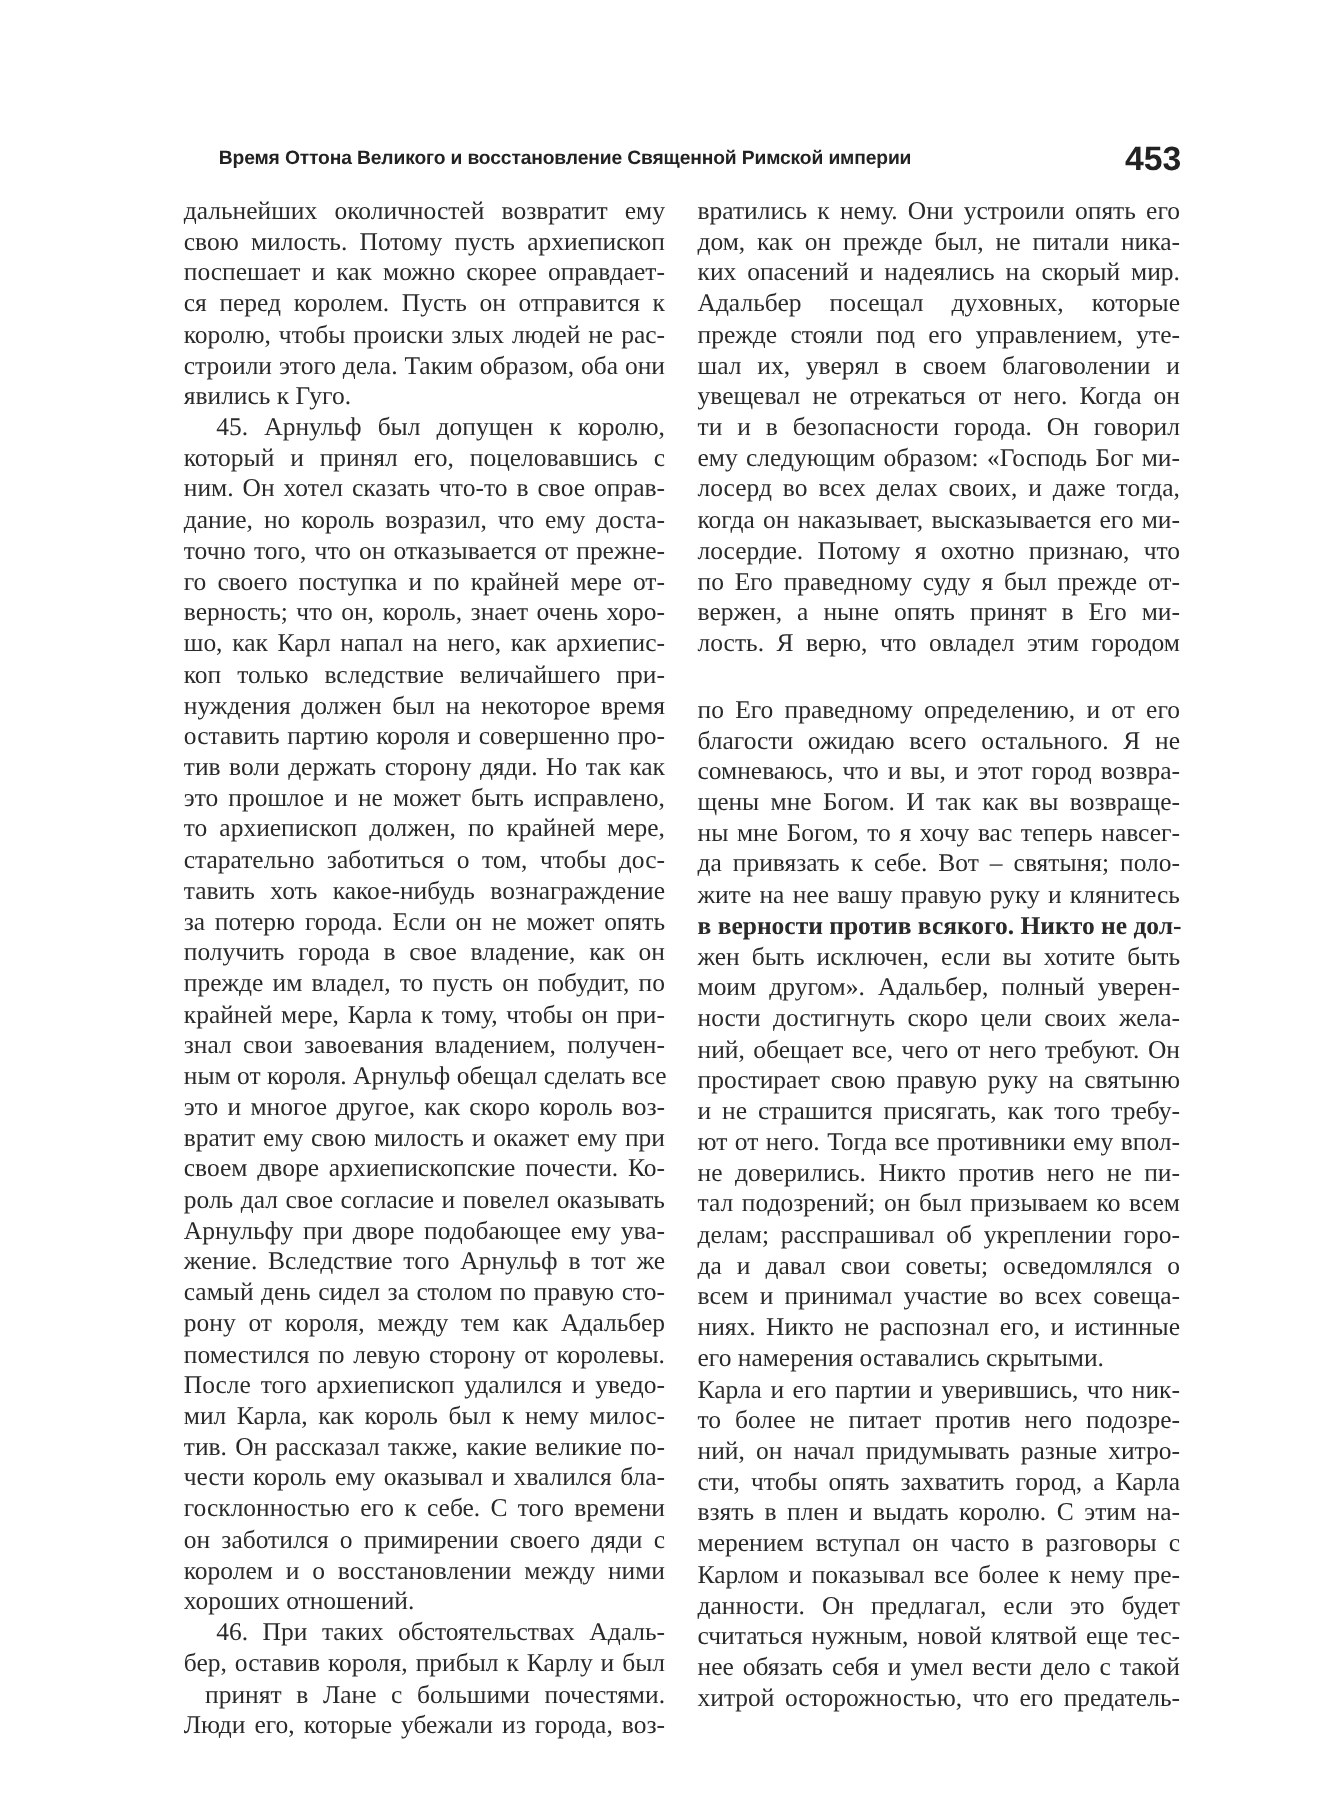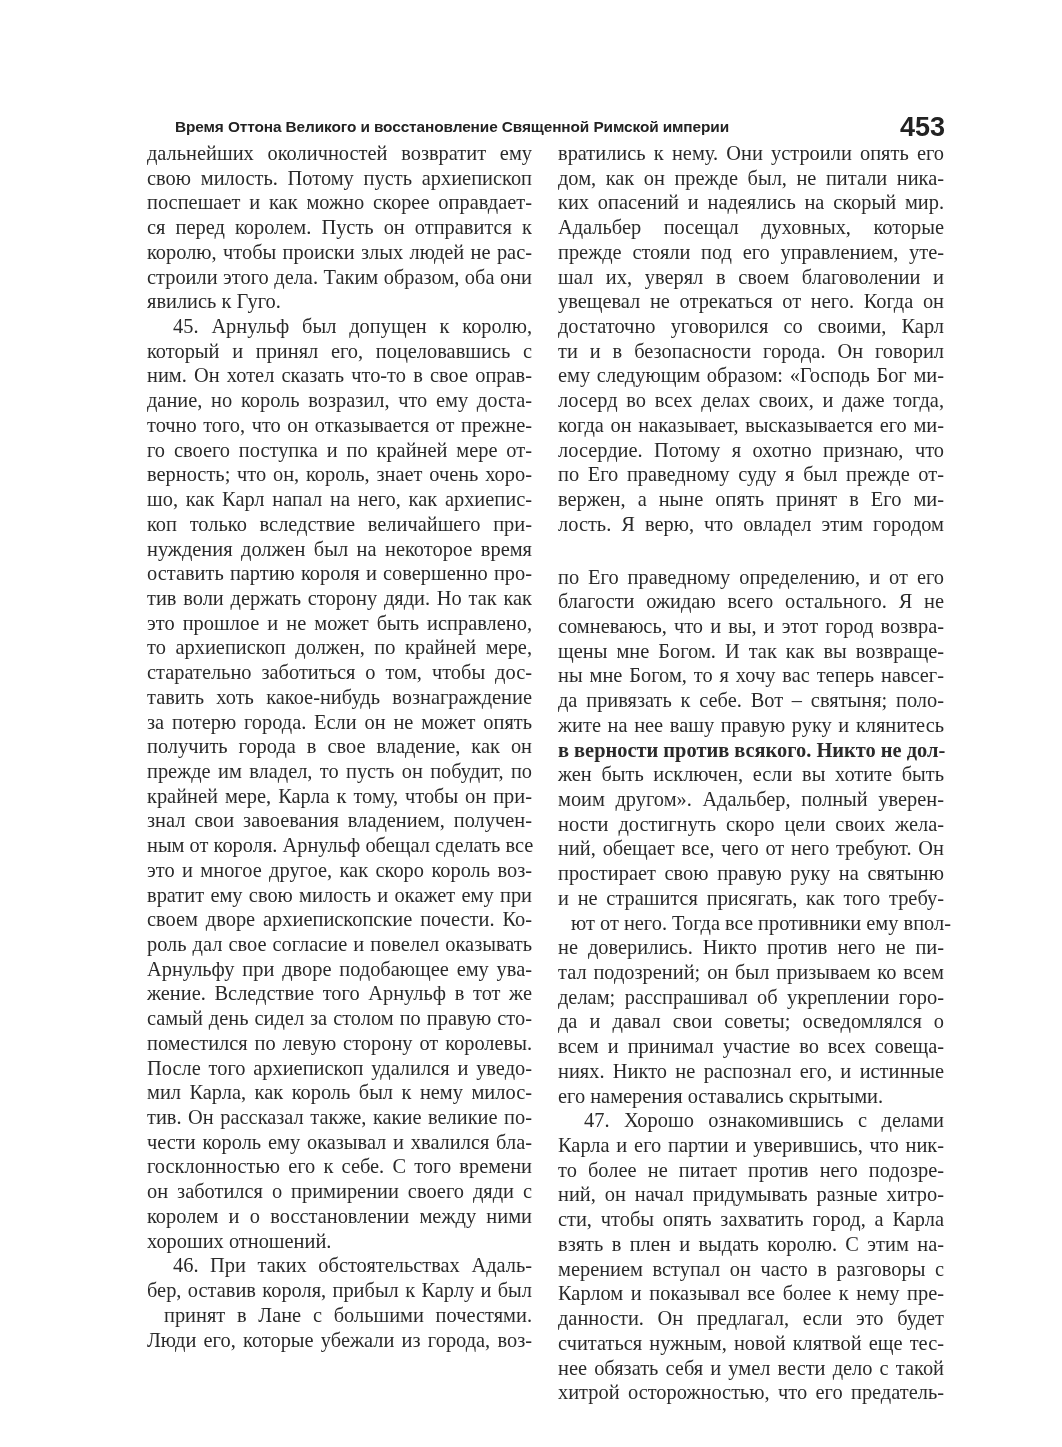--- a/index.html
+++ b/index.html
@@ -11,21 +11,21 @@
     position: absolute; left: 0; top: 6px;
     font-family: "Liberation Sans", sans-serif; font-weight: bold;
     font-size: 15.4px; color: #222; letter-spacing: -0.1px; white-space: nowrap;
   }
   .page-number {
     position: absolute; right: 0; top: 0;
     font-family: "Liberation Sans", sans-serif; font-weight: bold;
     font-size: 27px; color: #222;
   }
   .column {
-    position: absolute; top: 141px;
+    position: absolute; top: 157px;
     font-family: "Liberation Serif", serif; font-size: 20.4px; color: #2a2a2a;
   }
   .col-left { left: 147px; width: 385px; }
   .col-right { left: 558px; width: 386px; }
   .line {
     display: block; height: 24.72px; line-height: 24.72px;
     text-align: justify; text-align-last: justify; white-space: nowrap;
     overflow: visible;
   }
   .line.last { text-align-last: left; }
@@ -69,20 +69,21 @@
     <span class="line" style="white-space: nowrap;">крайней мере, Карла к тому, чтобы он при-</span>
     <span class="line" style="white-space: nowrap;">знал свои завоевания владением, получен-</span>
     <span class="line" style="white-space: nowrap;">ным от короля. Арнульф обещал сделать все</span>
     <span class="line" style="white-space: nowrap;">это и многое другое, как скоро король воз-</span>
     <span class="line" style="white-space: nowrap;">вратит ему свою милость и окажет ему при</span>
     <span class="line" style="white-space: nowrap;">своем дворе архиепископские почести. Ко-</span>
     <span class="line" style="white-space: nowrap;">роль дал свое согласие и повелел оказывать</span>
     <span class="line" style="white-space: nowrap;">Арнульфу при дворе подобающее ему ува-</span>
     <span class="line" style="white-space: nowrap;">жение. Вследствие того Арнульф в тот же</span>
     <span class="line" style="white-space: nowrap;">самый день сидел за столом по правую сто-</span>
+    <span class="line" style="white-space: nowrap;">рону от короля, между тем как Адальбер</span>
     <span class="line" style="white-space: nowrap;">поместился по левую сторону от королевы.</span>
     <span class="line" style="white-space: nowrap;">После того архиепископ удалился и уведо-</span>
     <span class="line" style="white-space: nowrap;">мил Карла, как король был к нему милос-</span>
     <span class="line" style="white-space: nowrap;">тив. Он рассказал также, какие великие по-</span>
     <span class="line" style="white-space: nowrap;">чести король ему оказывал и хвалился бла-</span>
     <span class="line" style="white-space: nowrap;">госклонностью его к себе. С того времени</span>
     <span class="line" style="white-space: nowrap;">он заботился о примирении своего дяди с</span>
     <span class="line" style="white-space: nowrap;">королем и о восстановлении между ними</span>
     <span class="line last" style="white-space: nowrap;">хороших отношений.</span>
     <span class="line indent" style="white-space: nowrap;">46. При таких обстоятельствах Адаль-</span>
@@ -91,21 +92,20 @@
     <span class="line" style="white-space: nowrap;">Люди его, которые убежали из города, воз-</span>
   </div>
 <div class="column col-right" id="col-1">
     <span class="line" style="white-space: nowrap;">вратились к нему. Они устроили опять его</span>
     <span class="line" style="white-space: nowrap;">дом, как он прежде был, не питали ника-</span>
     <span class="line" style="white-space: nowrap;">ких опасений и надеялись на скорый мир.</span>
     <span class="line" style="white-space: nowrap;">Адальбер посещал духовных, которые</span>
     <span class="line" style="white-space: nowrap;">прежде стояли под его управлением, уте-</span>
     <span class="line" style="white-space: nowrap;">шал их, уверял в своем благоволении и</span>
     <span class="line" style="white-space: nowrap;">увещевал не отрекаться от него. Когда он</span>
-    <span class="line" style="white-space: nowrap;">достаточно уговорился со своими, Карл</span>
     <span class="line" style="white-space: nowrap;">ти и в безопасности города. Он говорил</span>
     <span class="line" style="white-space: nowrap;">ему следующим образом: «Господь Бог ми-</span>
     <span class="line" style="white-space: nowrap;">лосерд во всех делах своих, и даже тогда,</span>
     <span class="line" style="white-space: nowrap;">когда он наказывает, высказывается его ми-</span>
     <span class="line" style="white-space: nowrap;">лосердие. Потому я охотно признаю, что</span>
     <span class="line" style="white-space: nowrap;">по Его праведному суду я был прежде от-</span>
     <span class="line" style="white-space: nowrap;">вержен, а ныне опять принят в Его ми-</span>
     <span class="line" style="white-space: nowrap;">лость. Я верю, что овладел этим городом</span>
     <span class="line" style="white-space: nowrap; margin-top: 28px;">по Его праведному определению, и от его</span>
     <span class="line" style="white-space: nowrap;">благости ожидаю всего остального. Я не</span>
@@ -114,29 +114,28 @@
     <span class="line" style="white-space: nowrap;">ны мне Богом, то я хочу вас теперь навсег-</span>
     <span class="line" style="white-space: nowrap;">да привязать к себе. Вот – святыня; поло-</span>
     <span class="line" style="white-space: nowrap;">жите на нее вашу правую руку и клянитесь</span>
     <span class="line" style="white-space: nowrap; font-weight: bold;">в верности против всякого. Никто не дол-</span>
     <span class="line" style="white-space: nowrap;">жен быть исключен, если вы хотите быть</span>
     <span class="line" style="white-space: nowrap;">моим другом». Адальбер, полный уверен-</span>
     <span class="line" style="white-space: nowrap;">ности достигнуть скоро цели своих жела-</span>
     <span class="line" style="white-space: nowrap;">ний, обещает все, чего от него требуют. Он</span>
     <span class="line" style="white-space: nowrap;">простирает свою правую руку на святыню</span>
     <span class="line" style="white-space: nowrap;">и не страшится присягать, как того требу-</span>
-    <span class="line" style="white-space: nowrap; margin-left: 13px;">ют от него. Тогда все противники ему впол-</span>
+    <span class="line" style="white-space: nowrap;">ют от него. Тогда все противники ему впол-</span>
     <span class="line" style="white-space: nowrap;">не доверились. Никто против него не пи-</span>
     <span class="line" style="white-space: nowrap;">тал подозрений; он был призываем ко всем</span>
     <span class="line" style="white-space: nowrap;">делам; расспрашивал об укреплении горо-</span>
     <span class="line" style="white-space: nowrap;">да и давал свои советы; осведомлялся о</span>
     <span class="line" style="white-space: nowrap;">всем и принимал участие во всех совеща-</span>
     <span class="line" style="white-space: nowrap;">ниях. Никто не распознал его, и истинные</span>
     <span class="line last" style="white-space: nowrap;">его намерения оставались скрытыми.</span>
-    <span class="line indent" style="white-space: nowrap;">47. Хорошо ознакомившись с делами</span>
     <span class="line" style="white-space: nowrap;">Карла и его партии и уверившись, что ник-</span>
     <span class="line" style="white-space: nowrap;">то более не питает против него подозре-</span>
     <span class="line" style="white-space: nowrap;">ний, он начал придумывать разные хитро-</span>
     <span class="line" style="white-space: nowrap;">сти, чтобы опять захватить город, а Карла</span>
     <span class="line" style="white-space: nowrap;">взять в плен и выдать королю. С этим на-</span>
     <span class="line" style="white-space: nowrap;">мерением вступал он часто в разговоры с</span>
     <span class="line" style="white-space: nowrap;">Карлом и показывал все более к нему пре-</span>
     <span class="line" style="white-space: nowrap;">данности. Он предлагал, если это будет</span>
     <span class="line" style="white-space: nowrap;">считаться нужным, новой клятвой еще тес-</span>
     <span class="line" style="white-space: nowrap;">нее обязать себя и умел вести дело с такой</span>

